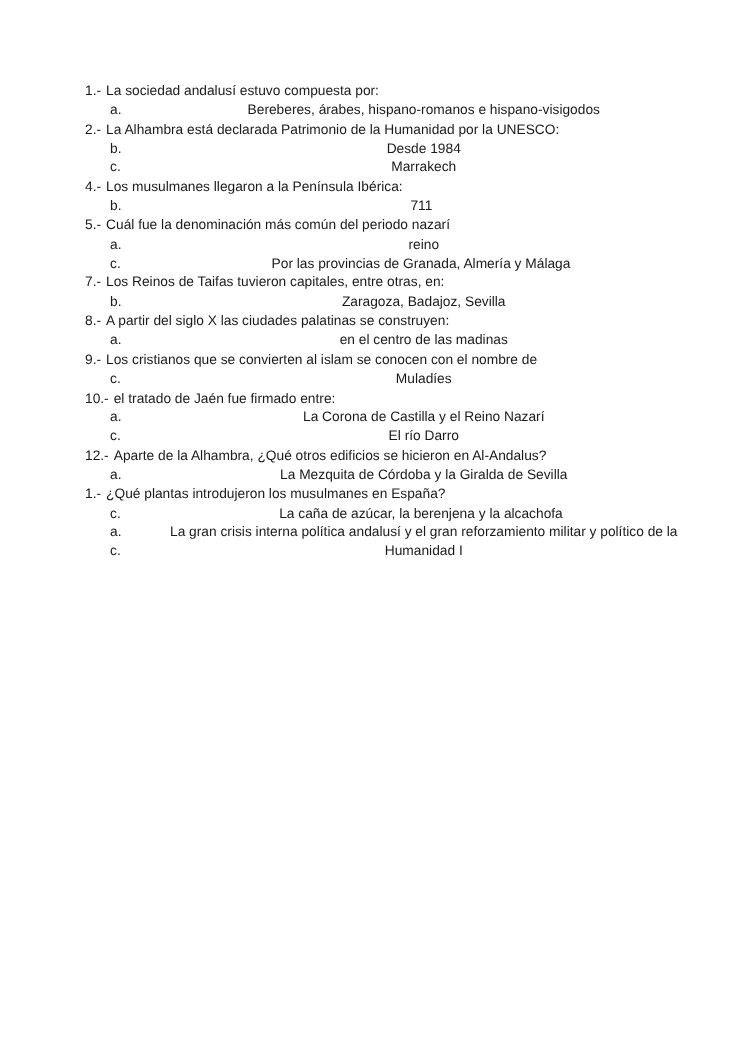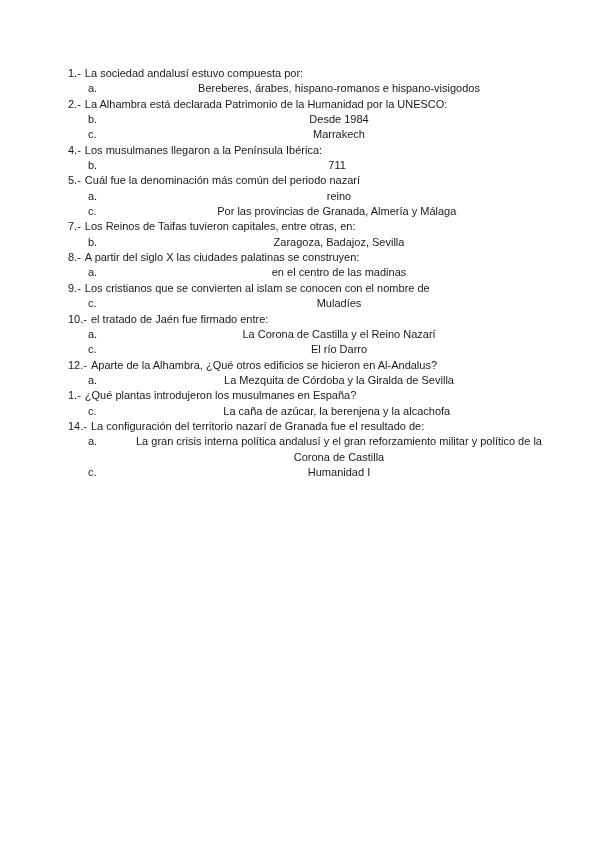--- a/index.html
+++ b/index.html
@@ -199,28 +199,24 @@
     </div>
     <div class="a-line narrow">
       <span class="a-label">c.</span>
       <span class="a-text">
             <div class="a-text-line">La caña de azúcar, la berenjena y la alcachofa</div>
           </span>
     </div>
   </div>
 
   <div class="q">
-    <div class="q-line">
-      <span class="q-num">14.-</span><span class="q-text">La configuración del territorio nazarí de Granada fue el resultado de:</span>
-    </div>
     <div class="a-line wide">
       <span class="a-label">a.</span>
       <span class="a-text">
             <div class="a-text-line">La gran crisis interna política andalusí y el gran reforzamiento militar y político de la</div>
-            <div class="a-text-line">Corona de Castilla</div>
           </span>
     </div>
   </div>
 
   <div class="q">
     <div class="a-line wide">
       <span class="a-label">c.</span>
       <span class="a-text">
             <div class="a-text-line">Humanidad I</div>
           </span>

